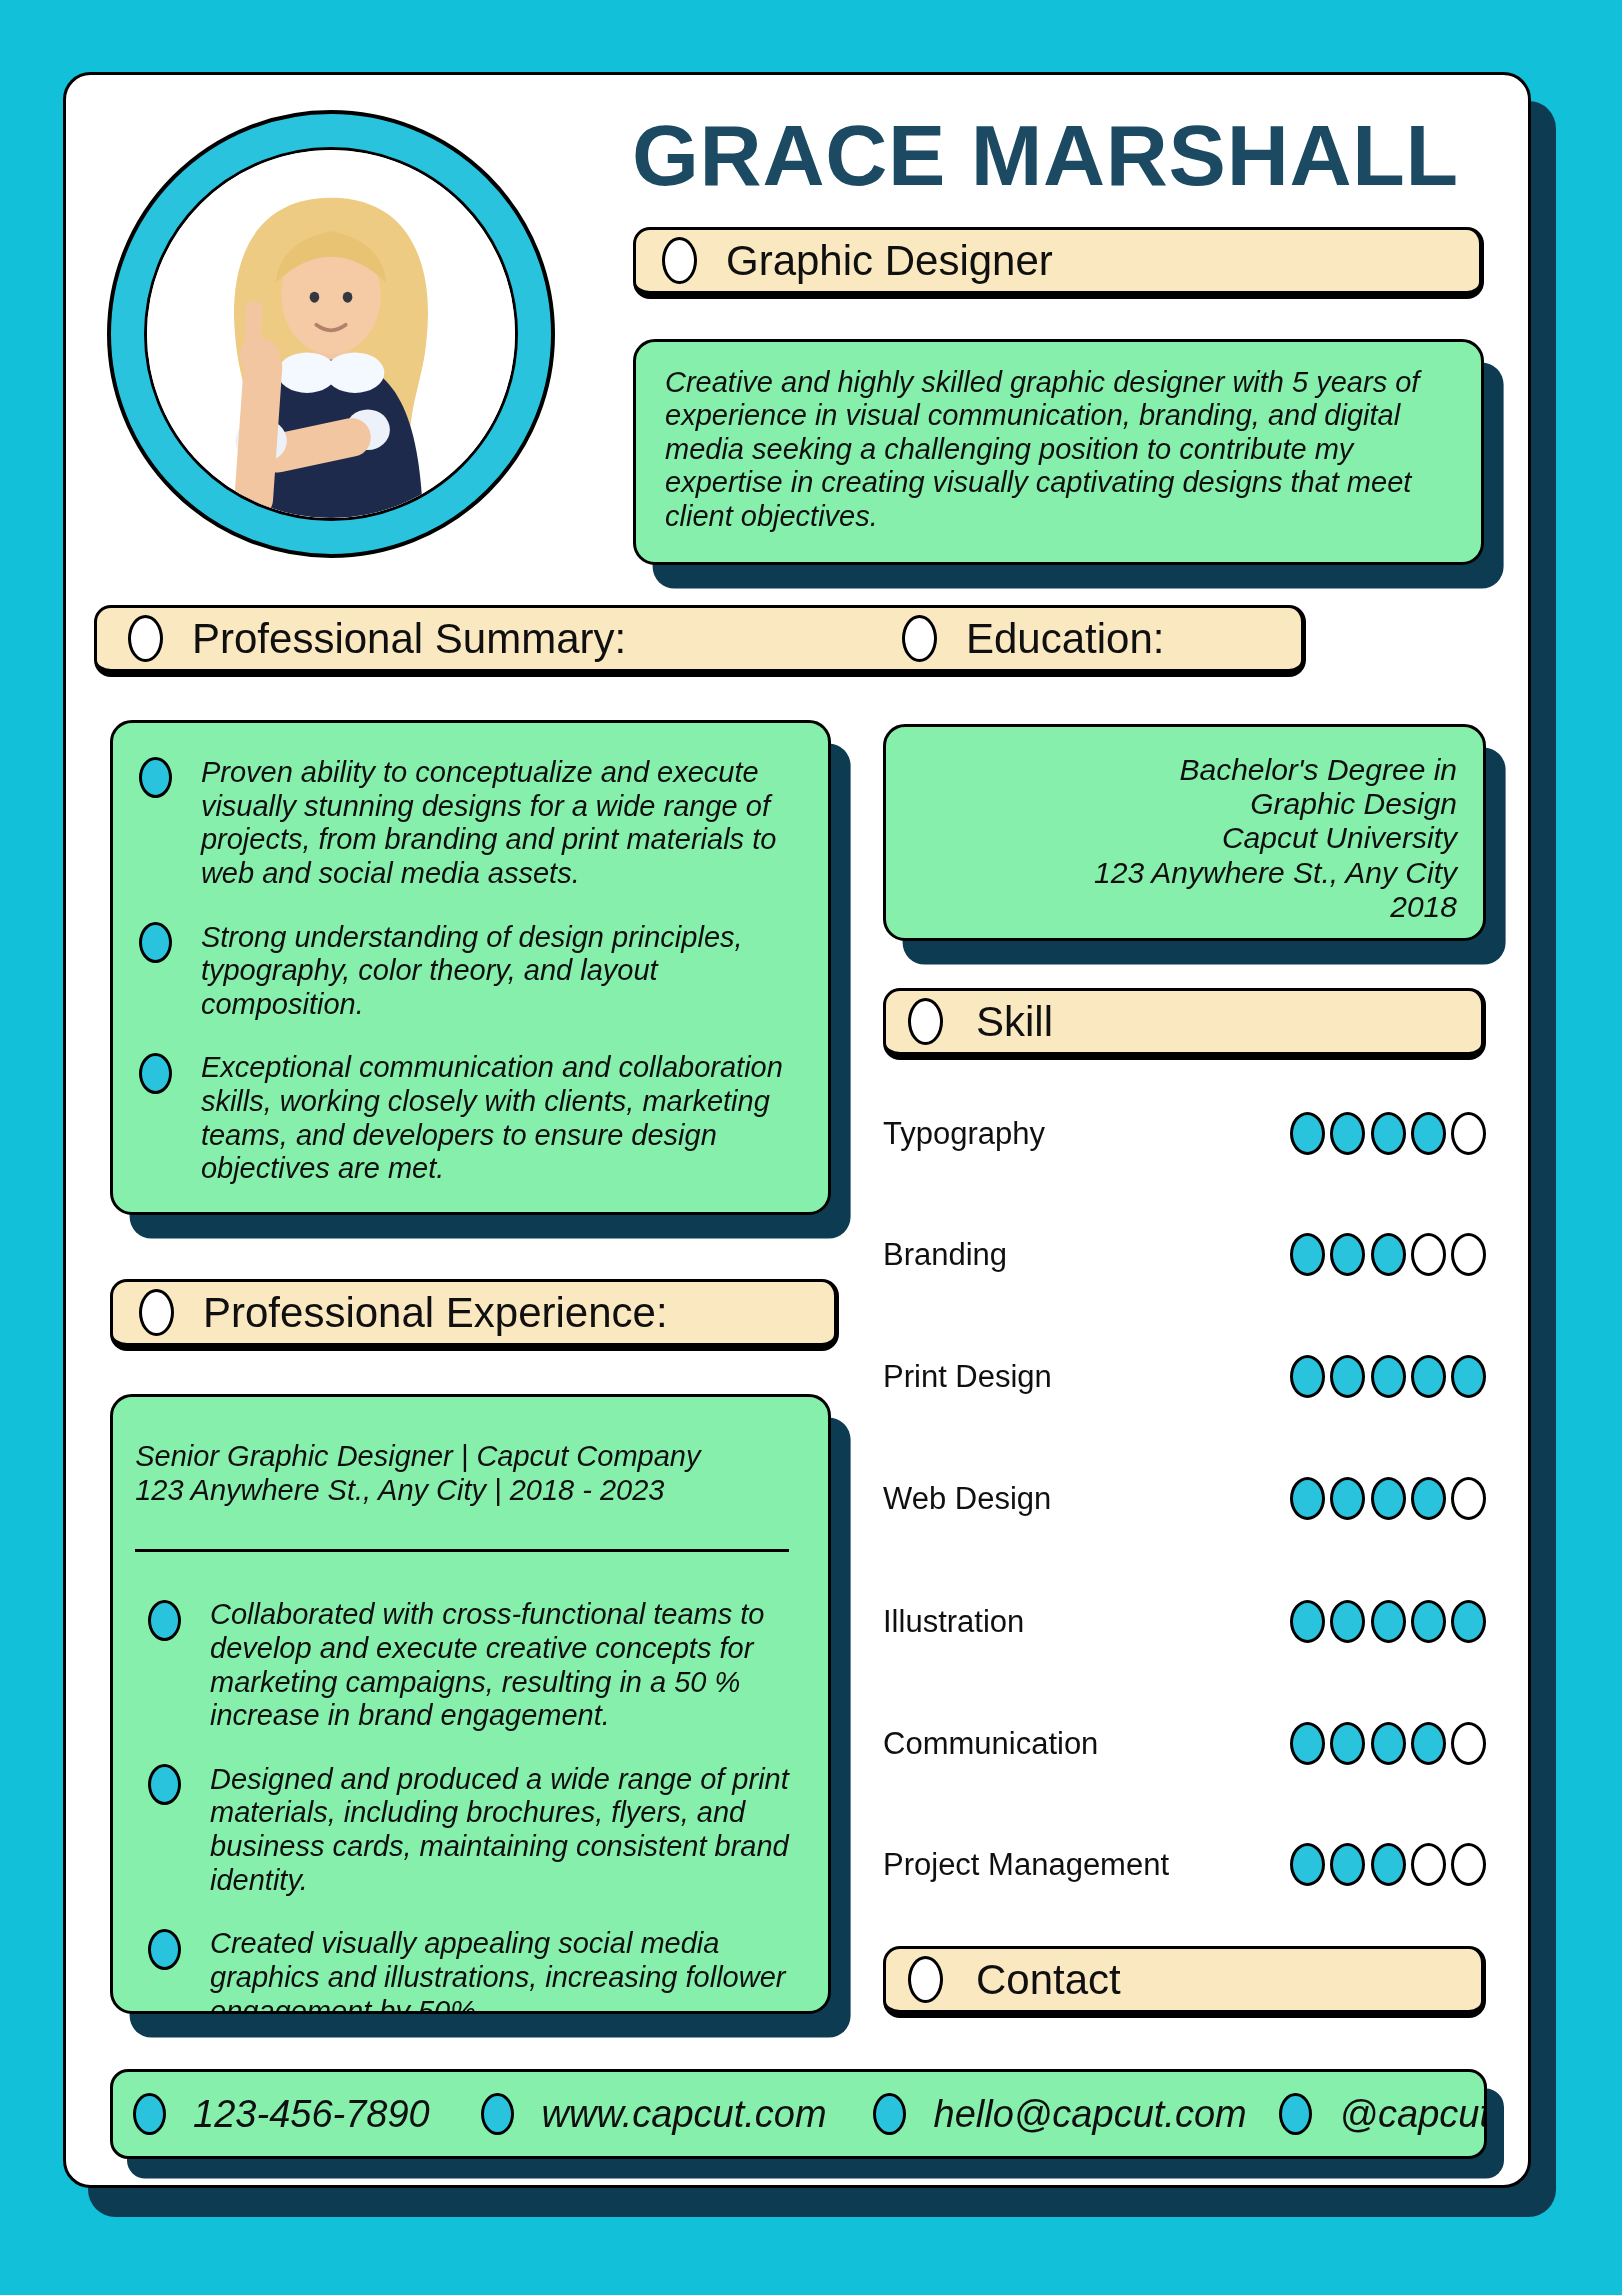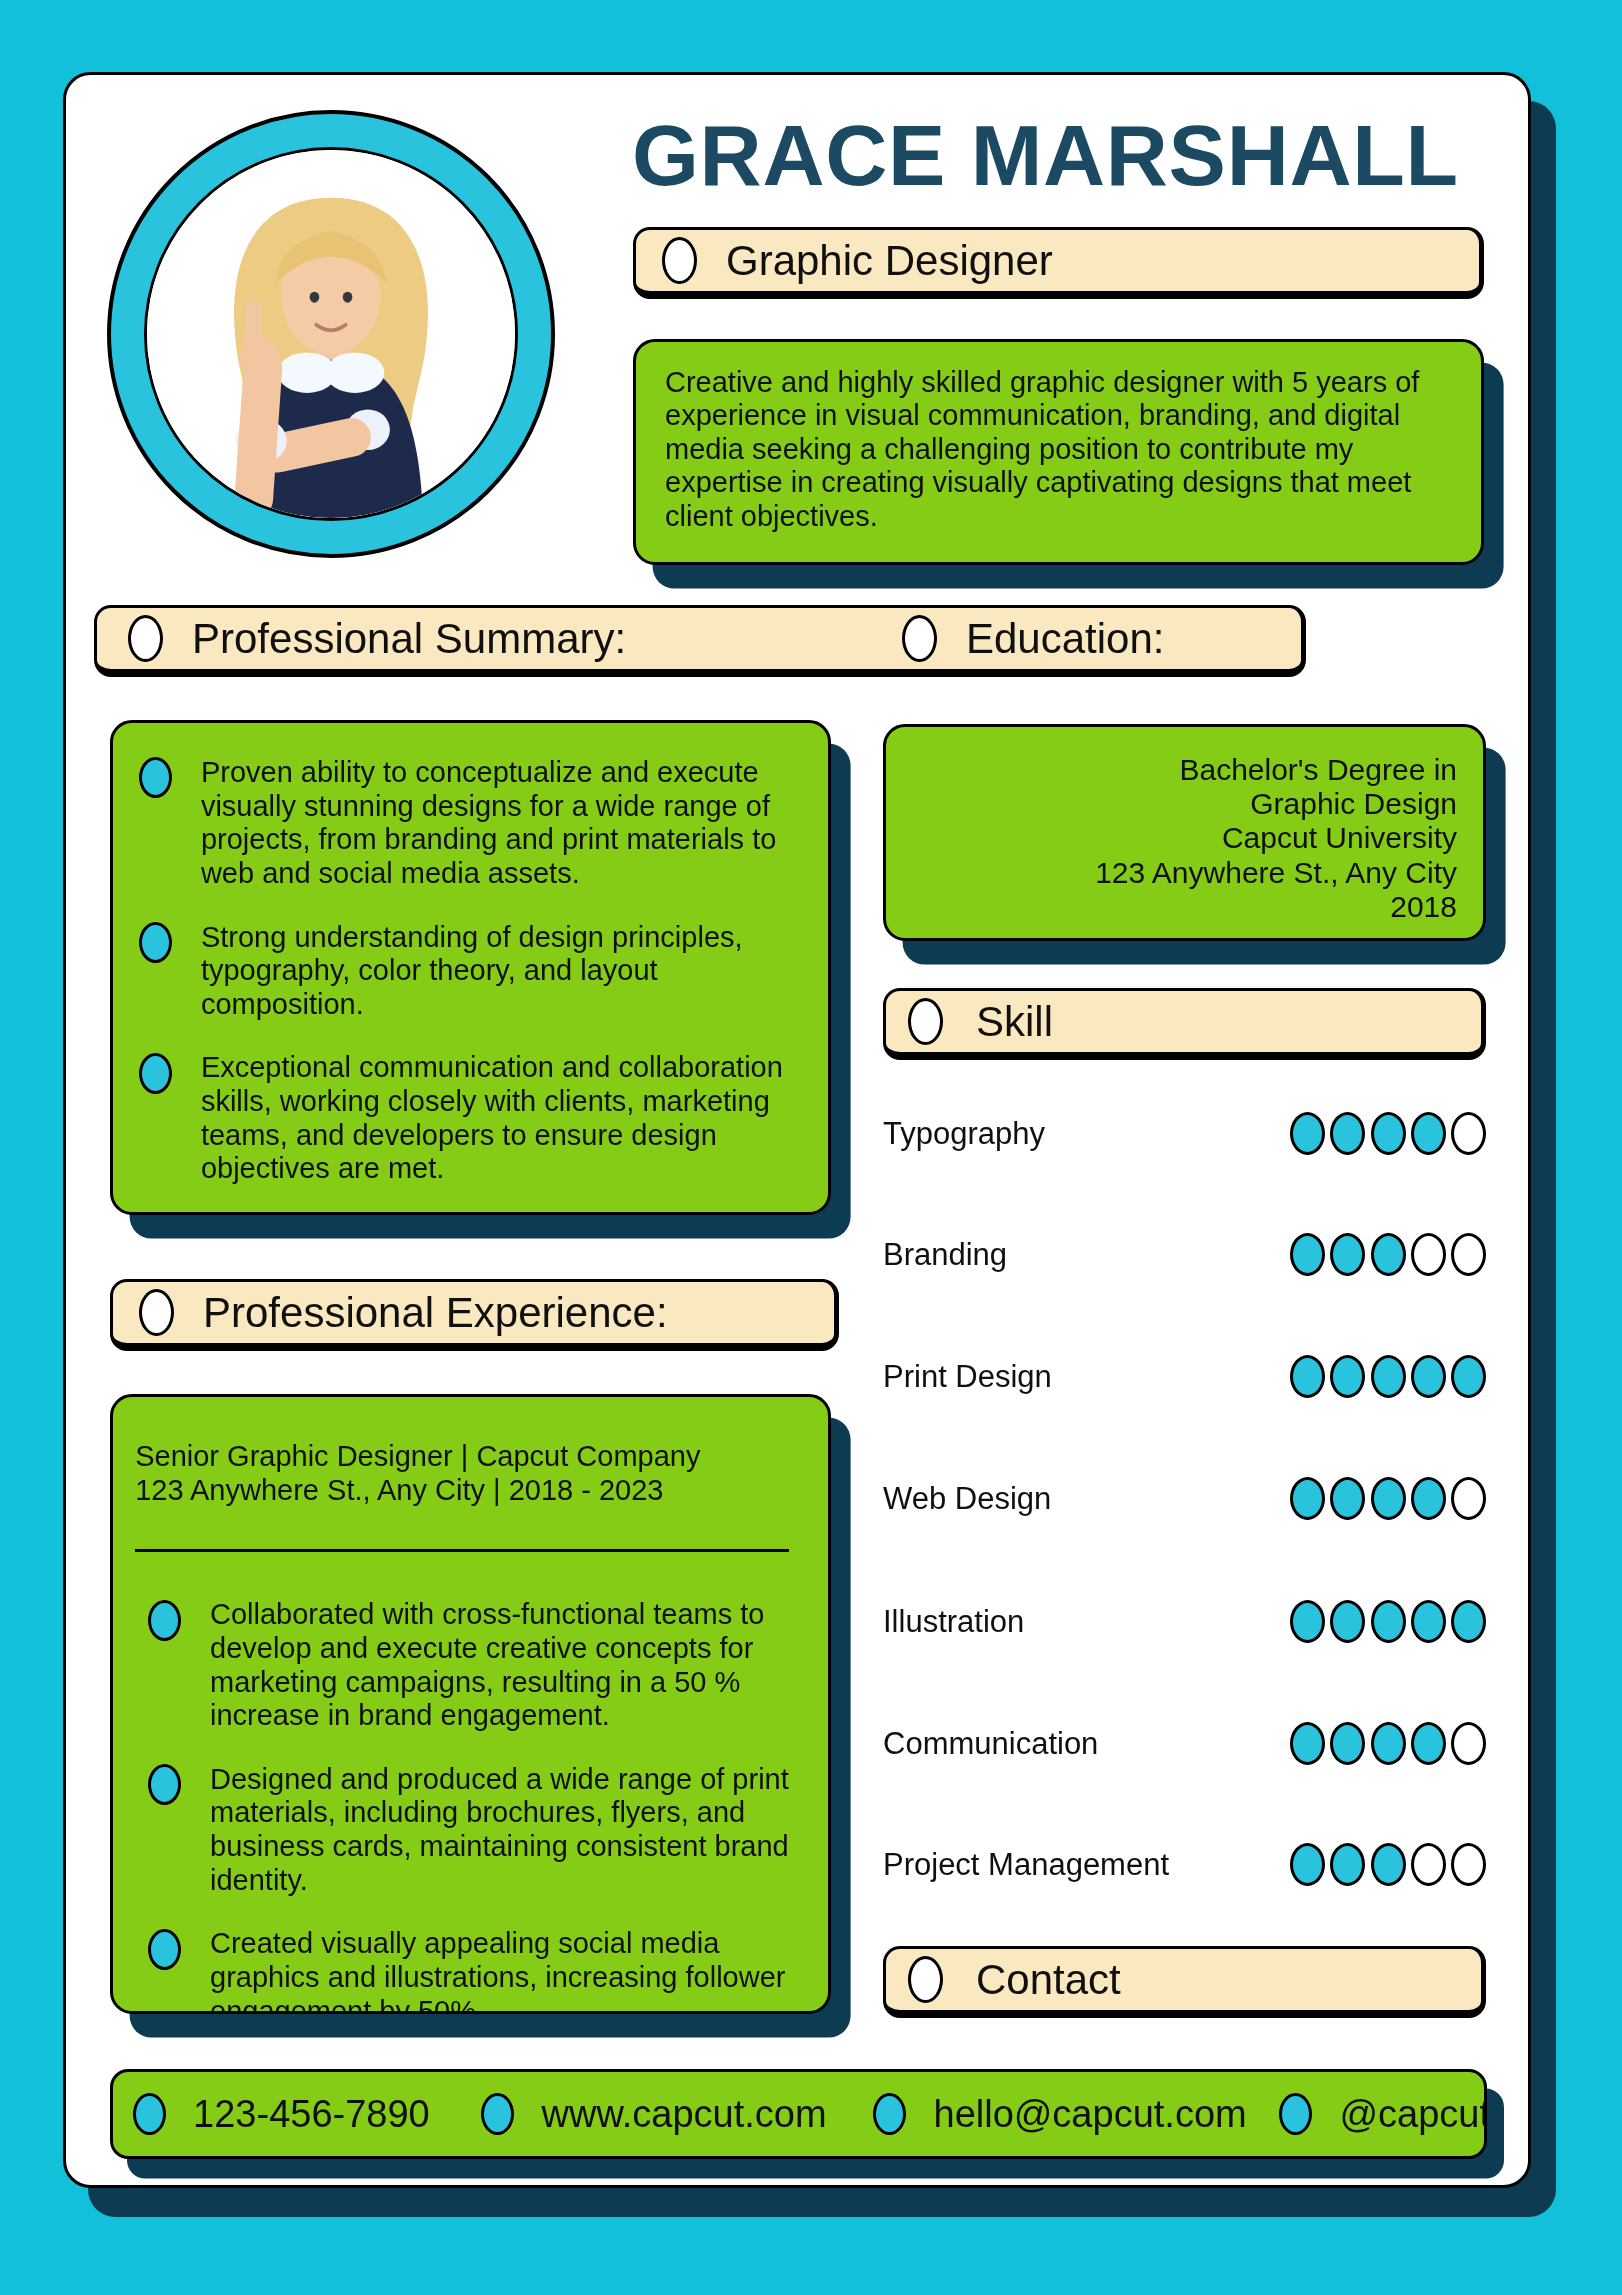--- a/index.html
+++ b/index.html
@@ -21,22 +21,22 @@
   .photo-inner svg{width:100%; height:100%; display:block;}
   
   .name{position:absolute; left:566px; top:31px; width:870px;
     font-size:86px; font-weight:700; letter-spacing:0.7px; color:var(--name); white-space:nowrap;}
   .banner{background:var(--banner); border:3.3px solid #000; border-right-width:5.9px; border-bottom-width:8.5px;
     border-radius:17px; display:flex; align-items:center; position:absolute;}
   .oval-white{width:35px; height:47px; background:#fff; border:3.9px solid #000; border-radius:50%; flex:none;}
   .banner-label{font-size:42px; font-weight:500; white-space:nowrap;}
   .role-banner{left:567px; top:152px; width:851px; height:72px; padding-left:26px; gap:29px;}
   
-  .panel{position:absolute; background:#84cc16; border:3.3px solid #000; border-radius:22px;
-    box-shadow:19.6px 23.6px 0 var(--shadow); overflow:hidden;}
+  .panel{position:absolute; background:#86efac; border:3.3px solid #000; border-radius:22px;
+    box-shadow:19.6px 23.6px 0 var(--shadow); overflow:hidden;font-style:italic;}
   .panel p, .panel div{font-size:29px; line-height:1.16;}
   .summary-panel{left:567px; top:264px; width:851px; height:226px; padding:23.6px 29px;}
   
   .wide-banner{left:28px; top:530px; width:1212px; height:72px; position:absolute;}
   .wide-banner .grp{position:absolute; top:0; height:100%; display:flex; align-items:center; gap:29px;}
   
   .bullet-item{display:flex; gap:29px; padding-left:22px; margin-bottom:30px;}
   .dot-bullet{width:33px; height:41px; border:3.9px solid #000; border-radius:50%;
     background:var(--accent); flex:none; margin-top:1.3px;}
   .ps-panel{left:44px; top:645px; width:721px; height:495px; padding:33px 23.6px 0 3.9px;}

